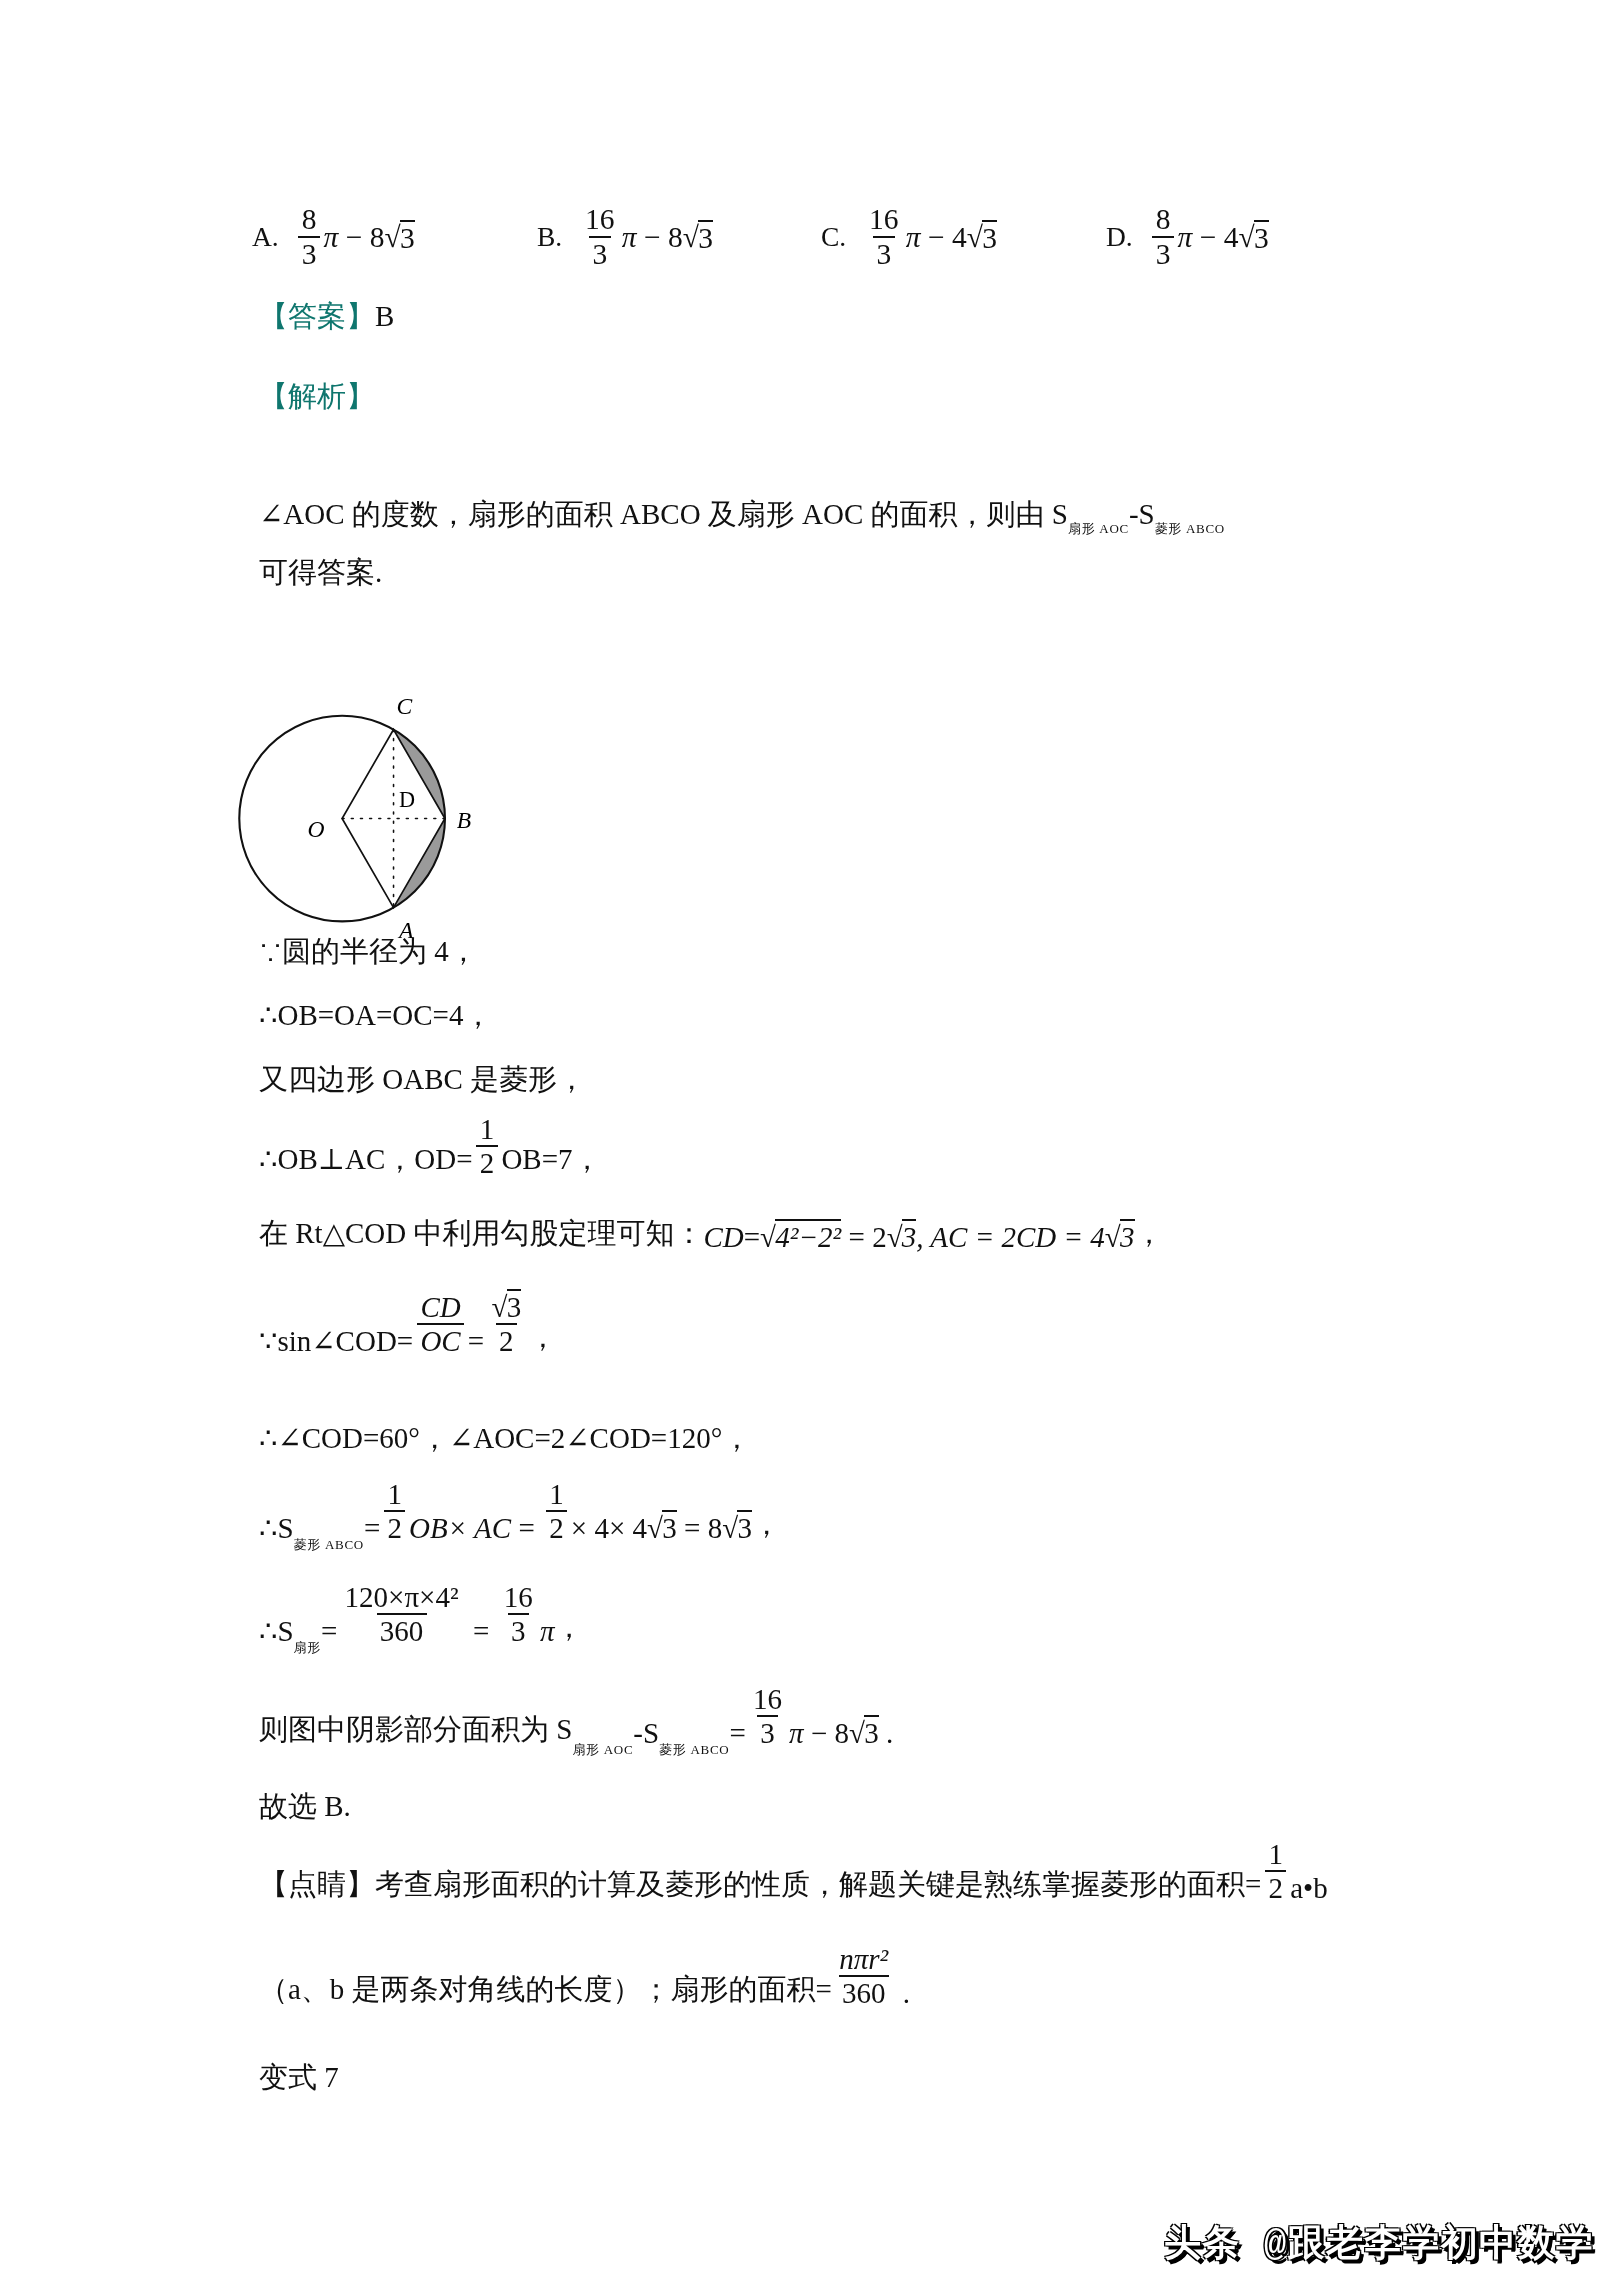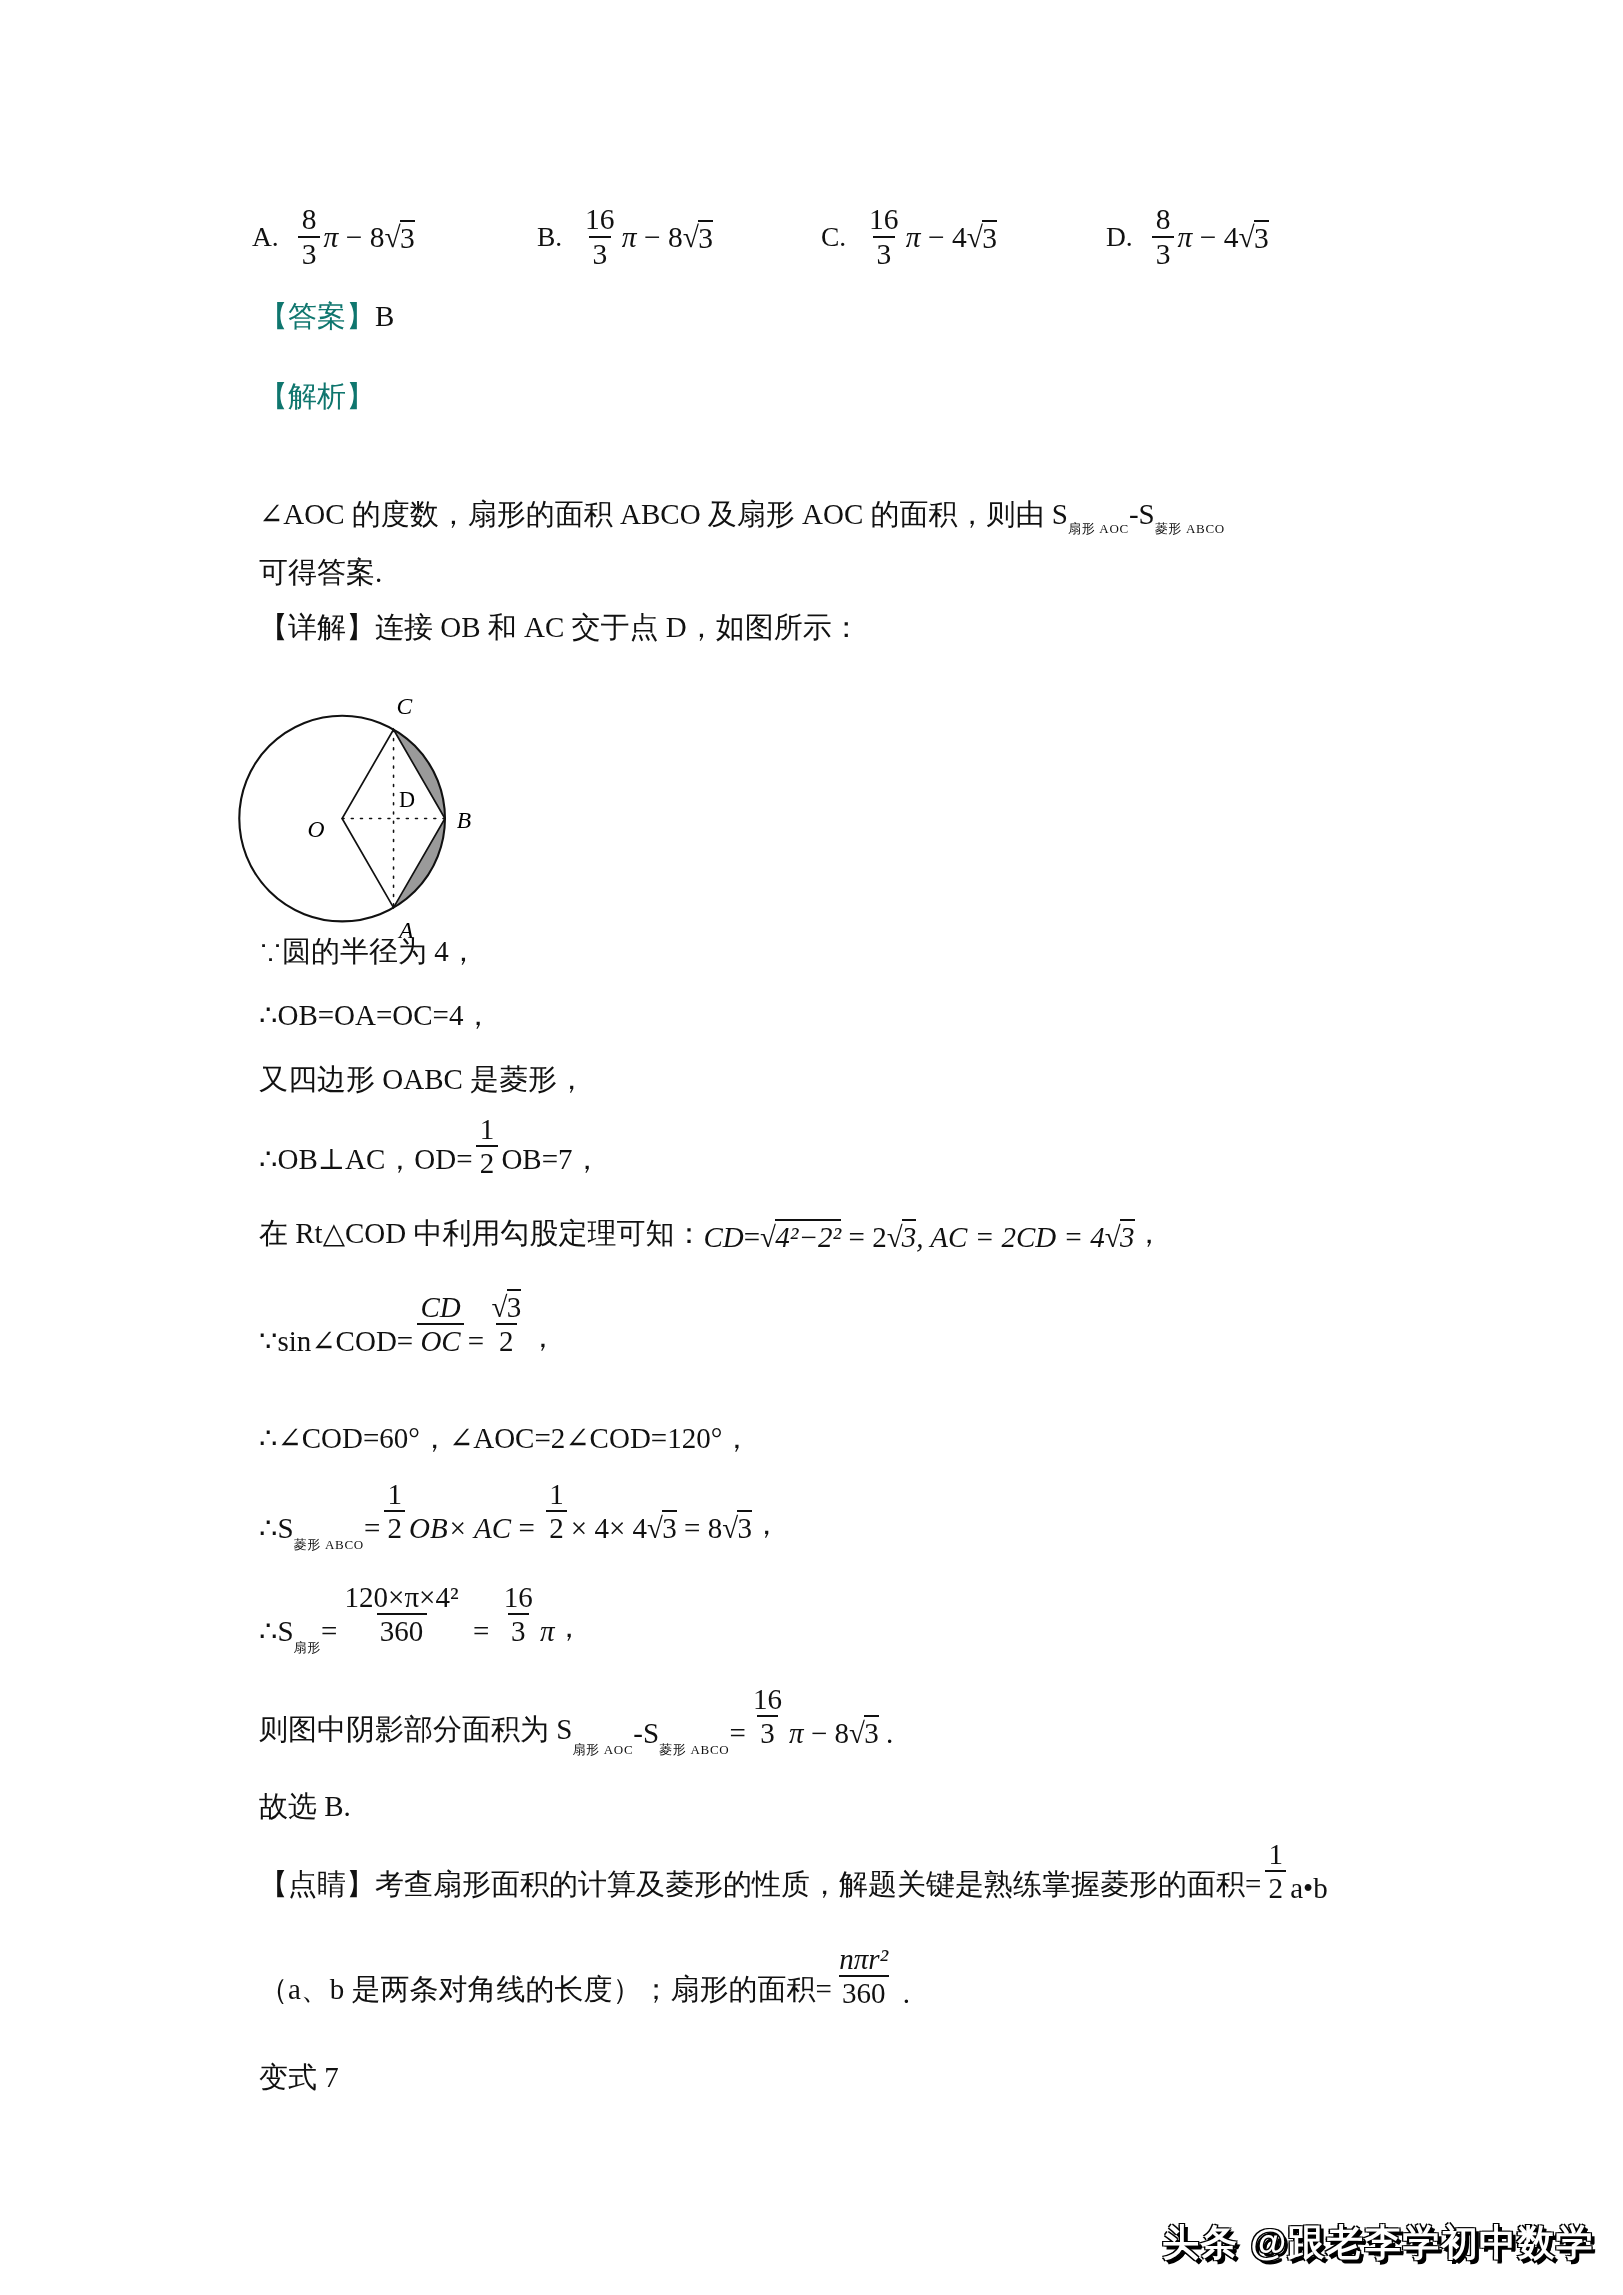--- a/index.html
+++ b/index.html
@@ -21,21 +21,21 @@
   .sq{letter-spacing:-0.7px;}
   .ov{border-top:2px solid #111;padding-top:0px;}
   
   .sub{font-size:13px;position:relative;top:9.2px;letter-spacing:0.7px;}
   
   .opt{position:absolute;top:203px;display:flex;align-items:center;
        font-size:29.5px;white-space:pre;}
   .opt .lab{margin-right:15.7px;font-size:27.5px;}
   
   .wm{position:absolute;top:2218px;right:29px;
-      font-family:Liberation Sans, sans-serif;
+      font-family:Liberation Mono, monospace;
       font-weight:bold;font-size:37px;letter-spacing:1.3px;color:#ffffff;
       text-shadow:-1.3px -1.3px 0 #000, 1.3px -1.3px 0 #000, -1.3px 1.3px 0 #000,
                   1.3px 1.3px 0 #000, 3.3px 3.9px 0 #000, 3.9px 2.6px 0 #000;}
   svg text{font-family:"Liberation Serif","DejaVu Serif",serif;}
 </style>
 </head>
 <body>
 
 <div class="page">
 
@@ -80,23 +80,20 @@
     <span class="blue">【解析】</span>
   </div>
 
   <div class="tline" style="top:496px">
     <span>∠AOC 的度数，扇形的面积 ABCO 及扇形 AOC 的面积，则由 S</span><span class="sub">扇形 AOC</span><span>-S</span><span class="sub">菱形 ABCO</span>
   </div>
   <div class="tline" style="top:554px">
     <span>可得答案.</span>
   </div>
 
-  <div class="tline" style="top:609px">
-    <span>【详解】连接 OB 和 AC 交于点 D，如图所示：</span>
-  </div>
 
   <svg style="position:absolute;left:234px;top:681px" width="249" height="262" viewBox="0 0 380 400">
 
     <path d="M243.5,74 A157,157 0 0 1 322,210 Z" fill="#9a9a9a" stroke="none"></path>
     <path d="M322,210 A157,157 0 0 1 243.5,346 Z" fill="#9a9a9a" stroke="none"></path>
 
     <circle cx="165" cy="210" r="157" fill="none" stroke="#111" stroke-width="3.2"></circle>
 
     <path d="M165,210 L243.5,346 L322,210 L243.5,74 Z" fill="none" stroke="#111" stroke-width="2.6"></path>
 

